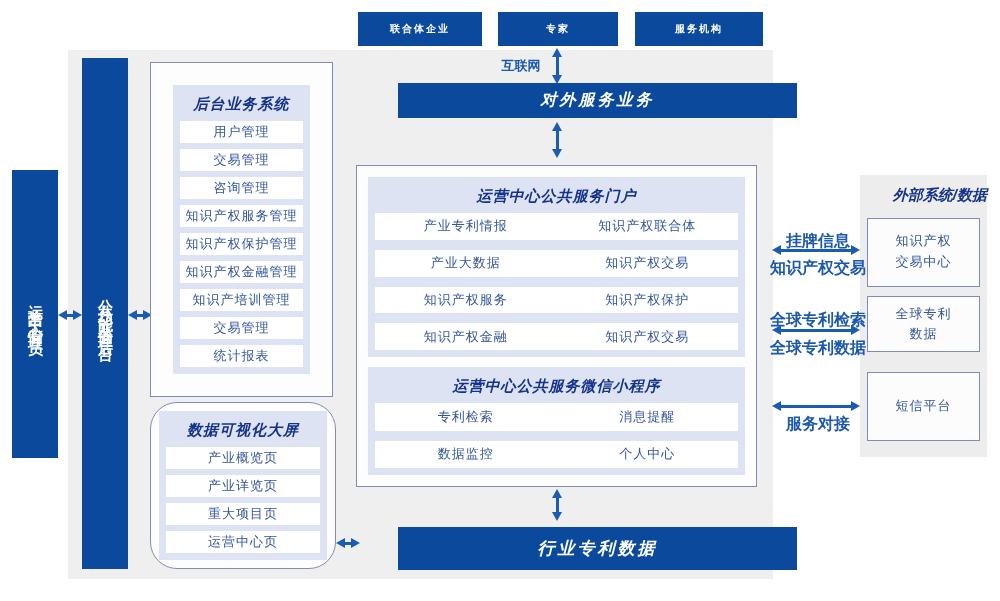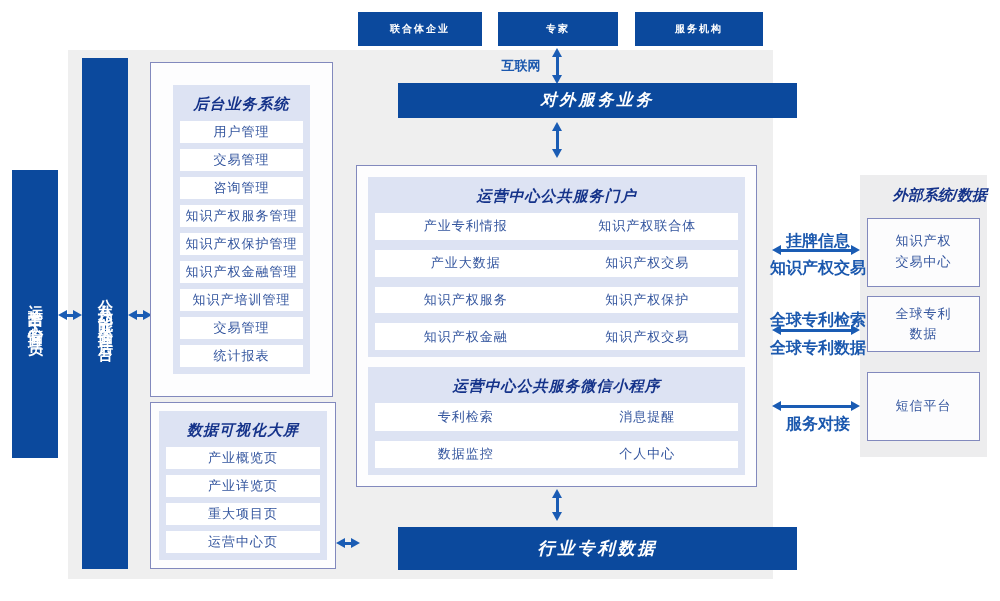--- a/index.html
+++ b/index.html
@@ -24,21 +24,21 @@
   
   .vbar { position:absolute; width:46px; background:#0b499d; color:#fff; font-weight:bold; font-size:15px;
           writing-mode:vertical-lr; letter-spacing:6px; display:flex; align-items:center; justify-content:center; }
   #vbar-operator { left:12px; top:170px; height:288px; }
   #vbar-backend  { left:82px; top:58px;  height:511px; }
 
   
   .white-box { position:absolute; background:#fdfdfe; border:1.5px solid #8289bd; box-sizing:border-box;
                display:flex; flex-direction:column; }
   #backend-box   { left:150px; top:62px;  width:183px; height:335px; padding:22px; }
-  #dashboard-box { left:150px; top:402px; width:186px; height:167px; padding:8px; }
+  #dashboard-box { left:150px; top:402px; width:186px; height:167px; padding:8px;border-radius:27px; }
   #portal-box    { left:356px; top:165px; width:401px; height:322px; padding:11px; gap:10px; }
 
   .lav { background:#dde3f3; display:flex; flex-direction:column; padding:7px; box-sizing:border-box; flex:1; }
   .sec-title { color:#15338a; font-weight:bold; font-style:italic; font-size:15px; text-align:center;
                padding:3px 0 7px 0; letter-spacing:1px; }
   .rows { display:flex; flex-direction:column; gap:6px; flex:1; }
   .row-item, .cell { background:#ffffff; color:#33559e; font-size:13px; letter-spacing:1px;
                display:flex; align-items:center; justify-content:center; flex:1; }
 
   #portal-panel-a { flex:0 0 180px; }

